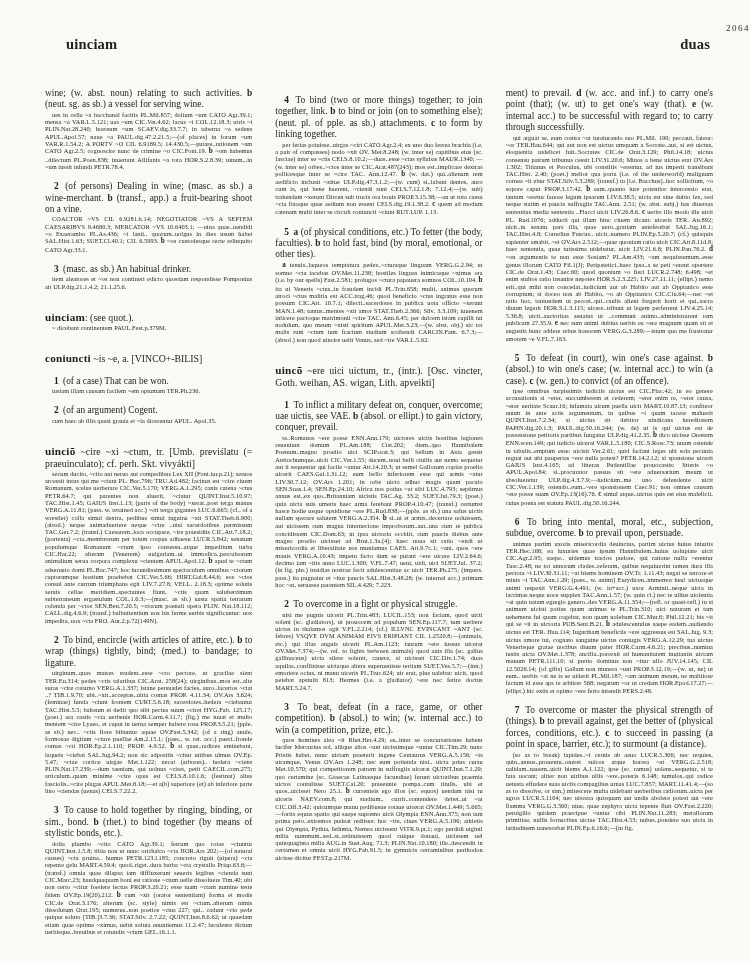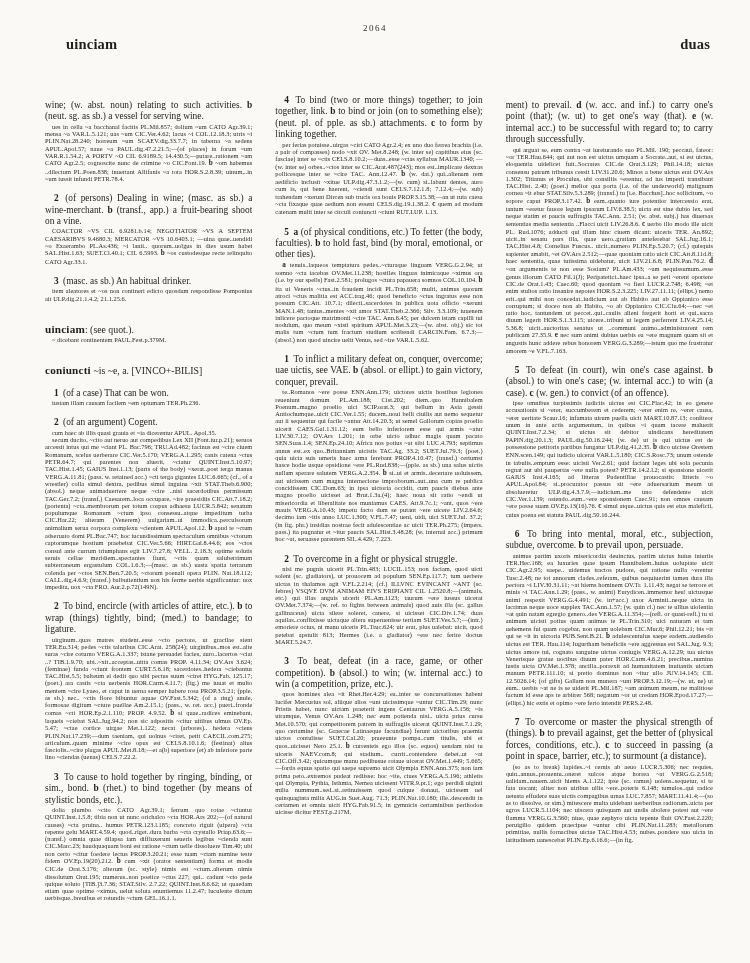--- a/index.html
+++ b/index.html
@@ -4,37 +4,37 @@
 <style>
   html,body{margin:0;padding:0;background:#efeeea;}
   .page{
     position:relative;width:750px;height:963px;margin:0 auto;
     background:#faf9f5;
     font-family:"Liberation Serif","DejaVu Serif",serif;
     color:#211f1c;overflow:hidden;
   }
   .scanwrap{filter:blur(0.22px);}
   .pageno{
-    position:absolute;top:23px;left:0;right:0;text-align:center;
+    position:absolute;top:23px;left:0;right:0;text-align:right;
     font-size:9px;letter-spacing:1.5px;color:#33312d;
   }
   .runhead{
     position:absolute;top:36px;left:66px;right:40px;
     display:flex;justify-content:space-between;align-items:baseline;
   }
   .runhead .hwd{font-weight:bold;font-size:14.5px;letter-spacing:.2px;}
   .columns{
     position:absolute;top:84px;left:45px;width:668px;height:862px;
     display:flex;gap:23px;
   }
   .col{flex:1 1 0;min-width:0;overflow:hidden;text-align:justify;
        hyphens:none;}
   p{margin:0;}
   .sense{font-size:9.4px;line-height:11.4px;margin-top:11px;text-indent:9px;}
-  .sense.cont{text-indent:0;margin-top:16px;}
+  .sense.cont{text-indent:0;margin-top:4px;}
   .sense b{font-weight:bold;}
   .num{font-weight:bold;padding-right:2px;}
   .cite{font-size:6.35px;line-height:7.3px;text-indent:7px;
         letter-spacing:.05px;color:#2b2925;}
   .cite b{font-weight:bold;font-size:7.2px;}
   .entry{font-size:9.8px;line-height:11.8px;margin-top:22px;text-indent:0;}
   .hw{font-weight:bold;font-size:11.2px;letter-spacing:.2px;}
 </style>
 </head>
 <body>
@@ -54,31 +54,33 @@
           <p class="cite">COACTOR ~VS CIL 6.9281.b.14; NEGOTIATOR ~VS A SEPTEM CAESARIBVS 9.4680.3; MERCATOR ~VS 10.6403.1; —uina quae..uendidi ~o Exaerambo PL.As.436; ~i lanii.. quorum..uolgus in dies usum habet SAL.Hist.1.63; SUET.Cl.40.1; CIL 6.5993. <b>b</b> ~os custodesque recte relinquito CATO Agr.33.1.</p>
           <p class="sense"><span class="num">3 </span>(masc. as sb.) An habitual drinker.</p>
           <p class="cite">item aleatores et ~os non contineri edicto quosdam respondisse Pomponius ait ULP.dig.21.1.4.2; 21.1.25.6.</p>
           <p class="entry"><b class="hw">uinciam</b>: (see quot.).</p>
           <p class="cite">~ dicebant continentem PAUL.Fest.p.379M.</p>
           <p class="entry"><b class="hw">coniuncti</b> ~is ~e, a. [VINCO+-BILIS]</p>
           <p class="sense"><span class="num">1 </span>(of a case) That can be won.</p>
           <p class="cite">iustam illam causam facilem ~em optumam TER.Ph.236.</p>
           <p class="sense"><span class="num">2 </span>(of an argument) Cogent.</p>
           <p class="cite">cum haec ab illis quasi grauia et ~ia dicerentur APUL. Apol.35.</p>
+          <p class="entry"><b class="hw">uinciō</b> ~cire ~xi ~ctum, tr. [Umb. previślatu (= praeuinculato); cf. perh. Skt. vivyákti]</p>
           <p class="cite">secum ducito, ~cito aut neruo aut compedibus Lex XII (Font.iur.p.21); seruos arcessit intus qui me ~ciant PL. Bac.796; TRU.Ad.482; facinus est ~cire ciuem Romanum, scelus uerberare CIC.Ver.5.170; VERG.A.1.295; canis catena ~ctus PETR.64.7; qui parentes non aluerit, ~ciatur QUINT.Inst.5.10.97; TAC.Hist.1.45; GAIUS Inst.1.13; (parts of the body) ~xerat..post terga manus VERG.A.11.81; (pass. w. retained acc.) ~cti terga gigantes LUC.6.665; (cf., of a wrestler) colla simul dextra, pedibus simul inguina ~xit STAT.Theb.6.900; (absol.) neque animaduertere neque ~cire ..nisi sacerdotibus permissum TAC.Ger.7.2; (transf.) Caesarem..loca occupare, ~ire praesidiis CIC.Att.7.18.2; (portenta) ~cta..membrorum per totum corpus adhaesu LUCR.5.842; senatum populumque Romanum ~ctum ipso consessu..atque impeditum turba CIC.Har.22; alteram (Venerem) uulgariam..ui immodica..perculsorum animalium serua corpora complexu ~cientem APUL.Apol.12. <b>b</b> apud te ~ctum adseruato domi PL.Bac.747; hoc iucundissimum spectaculum omnibus ~ctorum captorumque hostium praebebat CIC.Ver.5.66; HIRT.Gal.8.44.6; eos ~ctos consul ante currum triumphans egit LIV.7.27.8; VELL. 2.18.3; optime solutis seruis cellae meridiem..spectantes fiunt, ~ctis quam saluberrimum subterraneum ergastulum COL.1.6.3;—(masc. as sb.) uasta spatia terrarum colenda per ~ctos SEN.Ben.7.20.5; ~ctorum poenali opera PLIN. Nat.18.112; CALL.dig.4.6.9; (transf.) balbutientium uox his ferme uerbis significantur: uox impedita, uox ~cta FRO. Aur.2.p.72(149N).</p>
           <p class="sense"><span class="num">2 </span>To bind, encircle (with articles of attire, etc.). <b>b</b> to wrap (things) tightly, bind; (med.) to bandage; to ligature.</p>
           <p class="cite">uirginum..quas matres student..esse ~cto pectore, ut gracilae sient TER.Eu.314; pedes ~ctis talaribus CIC.Arat. 258(24); uirginibus..mos est..alte suras ~cire coturno VERG.A.1.337; istane persuadet facies, auro..lacertos ~ciat ..? TIB.1.9.70; ubi..~xit..acceptas..uitta comas PROP. 4.11.34; OV.Ars 3.624; (feminae) funda ~ciunt frontem CURT.5.6.18; sacerdotes..hedera ~ciebantur TAC.Hist.5.5; balteum ei dedit quo sibi pectus suum ~ciret HYG.Fab. 125.17; (poet.) ara castis ~cta uerbenis HOR.Carm.4.11.7; (fig.) me iuuat et multo mentem ~cire Lyaeo, et caput in uerna semper habere rosa PROP.3.5.21; (pple. as sb.) nec.. ~ctis flore bibuntur aquae OV.Fast.5.342; (of a ring) anule, formosae digitum ~cture puellae Am.2.15.1; (pass., w. ret. acc.) pueri..fronde comas ~cti HOR.Ep.2.1.110; PROP. 4.9.52. <b>b</b> si quae..radices eminebant, laqueis ~ciebat SAL.Jug.94.2; non sic adpositis ~citur uitibus ulmus OV.Ep. 5.47; ~ctae cortice uirgae Met.1.122; necat (arbores).. hedera ~ciens PLIN.Nat.17.239;—dum taeniam, qui uolnus ~ciret, petit CAECIL.com.275; articulum..quam minime ~cire opus est CELS.8.10.1.6; (festinat) alius fasciolis..~cire plagas APUL.Met.8.18;—et a(b) superiore (et) ab inferiore parte lino ~ciendas (uenas) CELS.7.22.2.</p>
           <p class="sense"><span class="num">3 </span>To cause to hold together by ringing, binding, or sim., bond. <b>b</b> (rhet.) to bind together (by means of stylistic bonds, etc.).</p>
           <p class="cite">dolia plumbo ~cito CATO Agr.39.1; ferrum quo rotae ~ciuntur QUINT.Inst.1.5.8; tibia non ut nunc orichalco ~cta HOR.Ars 202;—(of natural causes) ~cta pruina.. humus PETR.123.l.185; concreto riguit (uipera) ~cta repente gelu MART.4.59.4; quod..riget..dura barba ~cta crystallo Priap.63.6;—(transf.) omnia quae dilapsa iam diffluxerunt seueris legibus ~cienda sunt CIC.Marc.23; haudquaquam boni est ratione ~ctum uelle dissoluere Tim.40; ubi non certo ~citur foedere lectus PROP.3.20.21; esse tuam ~ctam numine teste fidem OV.Ep.19(20).212. <b>b</b> cum ~xit (orator sententiam) forma et modis CIC.de Orat.3.176; alterum (sc. style) nimis est ~ctum..alterum nimis dissolutum Orat.195; numerus..non poetice ~ctus 227; qui.. cadunt ~cto pede quique soluto [TIB.]3.7.36; STAT.Silv. 2.7.22; QUINT.Inst.8.6.62; ut quaedam etiam quae optime ~ximus, uelut soluta enuntiemus 11.2.47; luculente dictum uerbisque..breuibus et rotundis ~ctum GEL.16.1.1.</p>
         </div>
       <div class="col">
           <p class="sense"><span class="num">4 </span>To bind (two or more things) together; to join together, link. <b>b</b> to bind or join (on to something else); (neut. pl. of pple. as sb.) attachments. <b>c</b> to form by linking together.</p>
           <p class="cite">per ferias potuisse..uirgas ~ciri CATO Agr.2.4; ex uno duo ferrea brachia (i.e. a pair of compasses) nodo ~xit OV. Met.8.248; (w. inter se) capitibus eius (sc. fasciae) inter se ~ctis CELS.8.10.2;—duas..esse ~ctas syllabas MAUR.1340; —(w. inter se) orbes..~ctos inter se CIC.Arat.487(243); mos est..implicare dextras pollicesque inter se ~cire TAC. Ann.12.47. <b>b</b> (w. dat.) qui..alienam rem aedificio inclusit ~xitue ULP.dig.47.3.1.2;—(w. cum) si..labant dentes, auro cum is, qui bene haerent, ~ciendi sunt CELS.7.12.1.8; 7.12.4;—(w. sub) trahendam ~xerunt Dircen sub trucis ora bouis PROP.3.15.38;—an ut ruta caesa ~cta fixaque quae aedium non essent CELS.dig.19.1.38.2. <b>c</b> quem ad modum catenam multi inter se circuli coniuncti ~ciunt RUT.LUP. 1.13.</p>
           <p class="sense"><span class="num">5 </span><b>a</b> (of physical conditions, etc.) To fetter (the body, faculties). <b>b</b> to hold fast, bind (by moral, emotional, or other ties).</p>
           <p class="cite"><b>a</b> tenuis..laqueos temptatura pedes..~cturaque linguam VERG.G.2.94; ut somno ~cta iacebas OV.Met.11.238; hostiles linguas inimicaque ~ximus ora (i.e. by our spells) Fast.2.581; prolugos ~ctura papauera somnos COL.10.104. <b>b</b> ita ui Veneris ~ctus..in fraudem incidi PL.Trin.658; multi, animus quorum atroci ~ctus malitia est ACC.trag.46; quod beneficio ~ctus ingratus esse non possum CIC.Att. 10.7.1; dilecti..sacerdotes in publica uota officio ~xerunt MAN.1.48; tantus..mentes ~xit amor STAT.Theb.2.366; Silv. 3.3.109; iuuenem inlicere pactoque matrimonii ~cire TAC. Ann.6.45; per dulcem istam capilli tui nodulum, quo meum ~xisti spiritum APUL.Met.3.23;—(w. abst. obj.) sic tot malis tum ~ctum tum fractum studium scribendi CARCIN.Fam. 6.7.3;—(absol.) non quod uincire uelit Venus, sed ~ire VAR.L.5.62.</p>
+          <p class="entry"><b class="hw">uincō</b> ~ere uici uictum, tr., (intr.). [Osc. vincter, Goth. weihan, AS. wigan, Lith. apveikti]</p>
           <p class="sense"><span class="num">1 </span>To inflict a military defeat on, conquer, overcome; uae uictis, see VAE. <b>b</b> (absol. or ellipt.) to gain victory, conquer, prevail.</p>
           <p class="cite">te..Romanos ~ere posse ENN.Ann.179; uictores uictis hostibus legiones reueniunt domum PL.Am.188; Cist.202; diem..quo Hannibalem Poenum..magno proelio uici SCIP.orat.3; qui bellum in Asia gessit Antiochumque..uicit CIC.Ver.1.55; ducem..noui belli ciuilis aut nemo sequetur aut ii sequentur qui facile ~antur Att.14.20.3; ut semel Gallorum copias proelio uicerit CAES.Gal.1.31.12; eum bello inferiorem esse qui armis ~atur LIV.30.7.12; OV.Ars 1.201; in orbe uicto adhuc magis quam pacato SEN.Suas.1.4; SEN.Ep.24.10; Africa nos potius ~at sibi LUC.4.793; septimus annus est..ex quo..Britanniam uicistis TAC.Ag. 33.2; SUET.Jul.79.3; (poet.) quia uicta suis umeris haec arma ferebant PROP.4.10.47; (transf.) certumst hasce hodie usque opsidione ~ere PL.Rud.838;—(pple. as sb.) una salus uictis nullam sperare salutem VERG.A.2.354. <b>b</b> si..ui et armis..decertare uoluissem, aut uicissem cum magna internecione improborum..aut..una cum re publica concidissem CIC.Dom.63; in ipsa uictoria occidit, cum paucis diebus ante magno proelio uicisset ad Brut.1.3a.(4); haec noua sit ratio ~endi ut misericordia et liberalitate nos muniamus CAES. Att.9.7c.1; ~ant, quos ~ere mauis VERG.A.10.43; impetu facto dum se putant ~ere uicere LIV.2.64.6; decimo iam ~itis anno LUC.1.300; V.FL.7.47; ueni, uidi, uici SUET.Jul. 37.2; (in fig. phr.) insidias nostrae fecit adulescentiae ac uicit TER.Ph.275; (impers. pass.) ita pugnatur et ~itur paucis SAL.Hist.3.48.28; (w. internal acc.) primum hoc ~at, seruasse parentem SIL.4.429; 7.223.</p>
           <p class="sense"><span class="num">2 </span>To overcome in a fight or physical struggle.</p>
           <p class="cite">nisi me pugnis uicerit PL.Trin.483; LUCIL.153; non faciam, quod uicti solent (sc. gladiators), ut prouocem ad populum SEN.Ep.117.7; tum uerbere uictas in thalamos agit V.FL.2.214; (cf.) ILLVNC EVINCANT ~ANT (sc. febres) VSQVE DVM ANIMAM EIVS ERIPIANT CIL 1.2520.8;—(animals, etc.) qui illas anguis uicerit PL.Am.1123; taurum ~ere iussus uicerat OV.Met.7.374;—(w. ref. to fights between animals) quod auis illa (sc. gallus gallinaceus) uicta silere soleret, canere, si uicisset CIC.Div.1.74; duas aquilas..conflixisse uictaque altera superuenisse tertiam SUET.Ves.5.7;—(intr.) emoriere ocius, ni manu uiceris PL.Truc.624; uir erat, plus ualebat: uicit, quod petebat apstulit 813; Hermes (i.e. a gladiator) ~ere nec ferire doctus MART.5.24.7.</p>
           <p class="sense"><span class="num">3 </span>To beat, defeat (in a race, game, or other competition). <b>b</b> (absol.) to win; (w. internal acc.) to win (a competition, prize, etc.).</p>
           <p class="cite">quos homines alea ~it Rhet.Her.4.29; ea..inter se concursationes habent lucifer Mercurius sol, aliique alios ~unt uicissimque ~untur CIC.Tim.29; nunc Pristis habet, nunc uictam praeterit ingens Centaurus VERG.A.5.156; ~is utramque, Venus OV.Ars 1.248; nec eum potienda nisi.. uicta prius cursu Met.10.570; qui competitorem patrem in suffragiis uicerat QUINT.Inst.7.1.29; quo certamine (sc. Graecae Latinaeque facundiae) ferunt uictoribus praemia uictos contulisse SUET.Cal.20; praeeunte pompa..cum titulis, ubi et quos..uicisset Nero 25.1. <b>b</b> currenteis ego illos (sc. equos) uendam nisi tu uiceris NAEV.com.8; qui stadium.. currit..contendere debet..ut ~at CIC.Off.3.42; quicumque manu pedibusue rotaue uicerat OV.Met.1.449; 5.665; —fortis equus spatio qui saepe supremo uicit Olympia ENN.Ann.375; non iam prima peto..extremos pudeat rediisse: hoc ~ite, ciues VERG.A.5.196; athletis qui Olympia, Pythia, Isthmia, Nemea uicissent VITR.9.pr.1; ego perdidi uiginti milia nummum..sed..si..retinuissem quod cuique donaui, uicissem uel quinquaginta milia AUG.in Suet.Aug. 71.3; PLIN.Nat.10.180; ille..descendit in certamen et omnia uicit HYG.Fab.91.5; in gymnicis certaminibus perihodon uicisse dicitur FEST.p.217M.</p>
         </div>
       <div class="col">
           <p class="sense cont">ment) to prevail. <b>d</b> (w. acc. and inf.) to carry one's point (that); (w. ut) to get one's way (that). <b>e</b> (w. internal acc.) to be successful with regard to; to carry through successfully.</p>
           <p class="cite">qui arguat se, eum contra ~at iureiurando suo PL.Mil. 190; peccaui, fateor: ~or TER.Hau.644; qui aut non est uictus umquam a Socrate..aut, si est uictus, eloquentia uidelicet fuit..Socrates CIC.de Orat.3.129; Phil.14.18; uictus consensu patrum tribunus cessit LIV.31.20.6; Minos a bene uictus erat OV.Ars 1.302; Titianus et Proculus, ubi consiliis ~erentur, ad ius imperii transibant TAC.Hist. 2.40; (poet.) melior qua porta (i.e. of the underworld) malignum cornea ~it ebur STAT.Silv.5.3.289; (transf.) tu [i.e. Bacchus]..hoc sollicitum, ~o sopore caput PROP.3.17.42. <b>b</b> eam..quanto iure potentior intercessio erat, tantum ~eretur fauore legum ipsarum LIV.6.38.5; uicta est sine dubio lex, sed neque statim et paucis suffragiis TAC.Ann. 2.51; (w. abst. subj.) has diuersas sententias media sententia ..Flacci uicit LIV.26.8.6. <b>c</b> uerbo illo modo ille uicit PL. Rud.1076; adducti qui illam hinc ciuem dicant: uiceris TER. An.892; uicit..in senatu pars illa, quae uero..gratiam anteferebat SAL.Jug.16.1; TAC.Hist.4.8; Cornelius Fuscus.. uicit..numero PLIN.Ep.5.20.7; (cf.) quisquis sapienter amabit, ~et OV.Ars 2.512;—quae quoniam ratio uicit CIC.Att.8.11d.8; haec sententia, quae tutissima uidebatur, uicit LIV.21.6.8; PLIN.Pan.76.2. <b>d</b> ~on argumentis te non esse Sosiam? PL.Am.433; ~am nequissumum..esse genus illorum CATO Fil.1(J); Peripatetici..haec ipsa..a se peti ~erent oportere CIC.de Orat.1.43; Caec.60; quod quoniam ~o fieri LUCR.2.748; 6.498; ~et enim stultos ratio insanire nepotes HOR.S.2.3.225; LIV.27.11.11; (ellipt.) nemo erit..qui mihi non concedat..iudicium aut ab Habito aut ab Oppianico esse corruptum; si doceo non ab Habito, ~o ab Oppianico CIC.Clu.64;—nec ~et ratio hoc, tantundem ut peccet..qui..caulis alieni fregerit horti et qui..sacra diuum legerit HOR.S.1.3.115; uicere..tribuni ut legem perferrent LIV.4.25.14; 5.36.8; uicit..auctoritas senatus ut ..communi animo..administrarent rem publicam 27.35.9. <b>e</b> nec sum animi dubius uerbis ea ~ere magnum quam sit et angustis hunc addere rebus honorem VERG.G.3.289;—istum quo me frustratur amorem ~e V.FL.7.163.</p>

